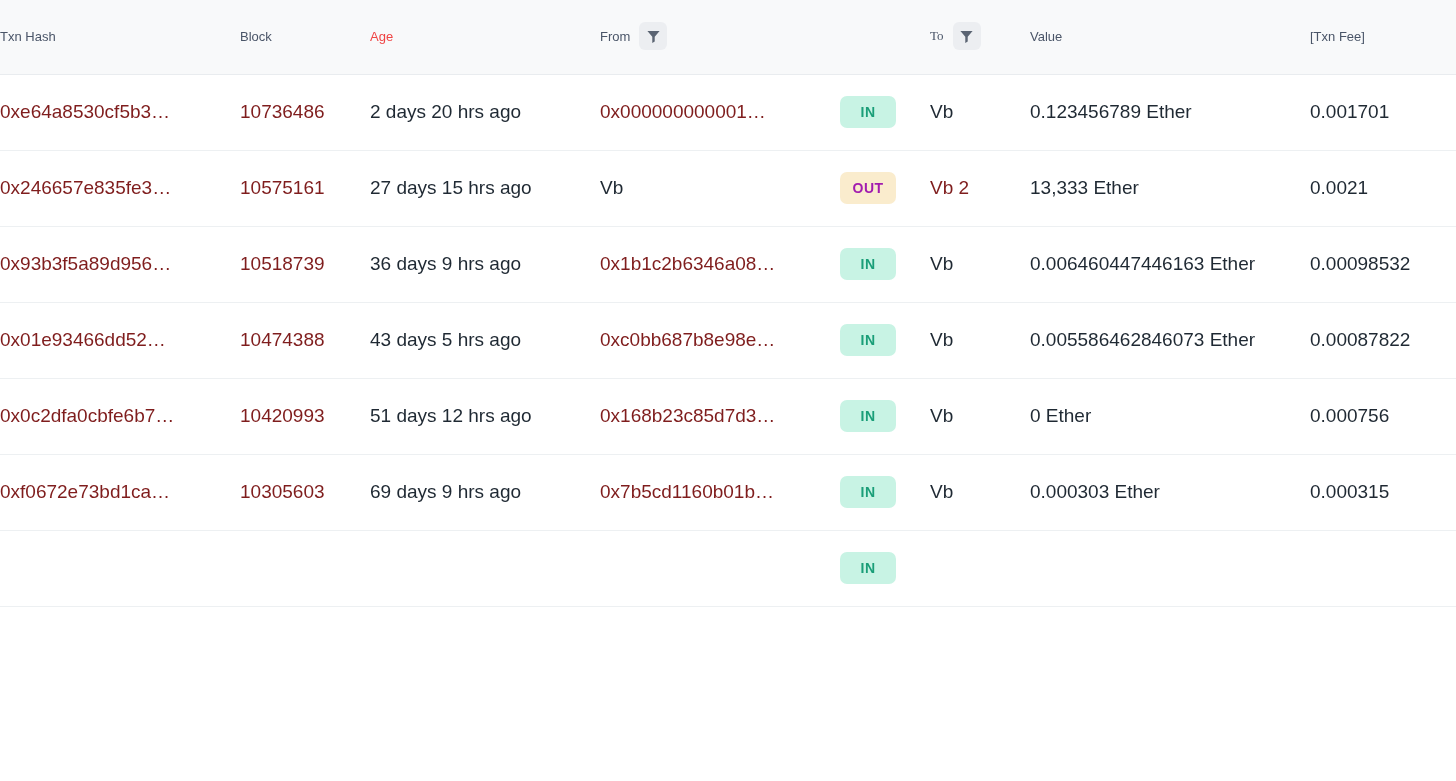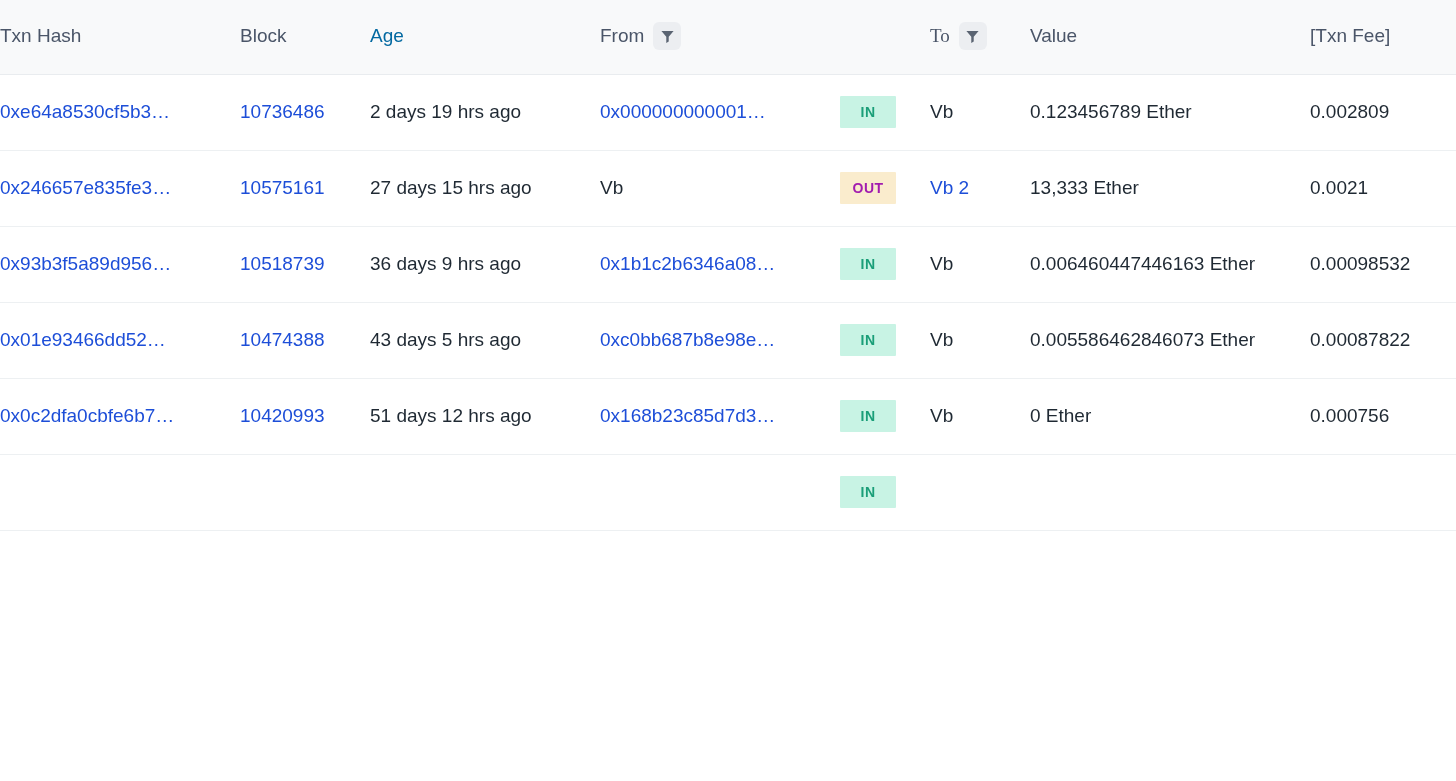--- a/index.html
+++ b/index.html
@@ -21,38 +21,38 @@
     table-layout: fixed;
   }
 
   
   .txn-table thead tr {
     background: #f8f9fa;
   }
   .txn-table thead th {
     text-align: left;
     font-weight: 400;
-    font-size: 19px;
+    font-size: 13px;
     color: #4a5568;
     padding: 22px 0 24px 0;
     border-bottom: 1px solid #e9ecef;
     white-space: nowrap;
     vertical-align: middle;
   }
   th.c-hash   { width: 240px; padding-left: 22px; }
   th.c-block  { width: 130px; }
   th.c-age    { width: 230px; }
   th.c-from   { width: 240px; margin-top: 40px; }
   th.c-dir    { width: 90px;  }
   th.c-to     { width: 100px; font-family: Liberation Serif, serif; }
   th.c-value  { width: 280px; }
   th.c-fee    { width: 146px; }
 
   th .hdr-inner { display: inline-flex; align-items: center; gap: 9px; }
-  .hdr-age { color: #0369a1; }
+  .hdr-age { color: #ef4444; }
 
   .filter-btn {
     display: inline-flex;
     align-items: center;
     justify-content: center;
     width: 28px; height: 28px;
     background: #eceef1;
     border-radius: 6px;
     flex: 0 0 auto;
   }
@@ -67,21 +67,21 @@
     font-size: 19px;
     color: #1f2933;
     padding: 21px 0 22px 0;
     vertical-align: middle;
     white-space: nowrap;
     overflow: hidden;
   }
   td.c-hash { padding-left: 22px; }
 
   .link {
-    color: #1d4ed8;
+    color: #7f1d1d;
     text-decoration: none;
   }
 
   .addr-ellip {
     display: inline-block;
     max-width: 195px;
     overflow: hidden;
     text-overflow: ellipsis;
     white-space: nowrap;
     vertical-align: bottom;
@@ -91,21 +91,21 @@
   .plain { color: #1f2933; }
 
   
   .badge {
     display: inline-flex;
     align-items: center;
     justify-content: center;
     min-width: 56px;
     height: 32px;
     padding: 0 10px;
-    border-radius: 1px;
+    border-radius: 7px;
     font-size: 14px;
     font-weight: 700;
     letter-spacing: 0.4px;
   }
   .badge-in {
     background: #c8f3e4;
     color: #1a9e78;
   }
   .badge-out {
     background: #faeccd;
@@ -172,26 +172,26 @@
         <span class="hdr-inner">
           <span>[Txn Fee]</span>
         </span>
       </th>
     </tr>
   </thead>
   <tbody id="txn-body">
       <tr>
         <td class="c-hash"><a class="link addr-ellip">0xe64a8530cf5b3…</a></td>
         <td class="c-block"><a class="link">10736486</a></td>
-        <td class="c-age"><span class="plain">2 days 19 hrs ago</span></td>
+        <td class="c-age"><span class="plain">2 days 20 hrs ago</span></td>
         <td class="c-from"><a class="link addr-ellip">0x000000000001…</a></td>
         <td class="c-dir"><span class="badge badge-in">IN</span></td>
         <td class="c-to"><span class="plain addr-ellip">Vb</span></td>
         <td class="c-value"><span class="plain">0.123456789 Ether</span></td>
-        <td class="c-fee"><span>0.002809</span></td>
+        <td class="c-fee"><span>0.001701</span></td>
       </tr>
       <tr>
         <td class="c-hash"><a class="link addr-ellip">0x246657e835fe3…</a></td>
         <td class="c-block"><a class="link">10575161</a></td>
         <td class="c-age"><span class="plain">27 days 15 hrs ago</span></td>
         <td class="c-from"><span class="plain addr-ellip">Vb</span></td>
         <td class="c-dir"><span class="badge badge-out">OUT</span></td>
         <td class="c-to"><a class="link addr-ellip">Vb 2</a></td>
         <td class="c-value"><span class="plain">13,333 Ether</span></td>
         <td class="c-fee"><span>0.0021</span></td>
@@ -220,20 +220,30 @@
         <td class="c-hash"><a class="link addr-ellip">0x0c2dfa0cbfe6b7…</a></td>
         <td class="c-block"><a class="link">10420993</a></td>
         <td class="c-age"><span class="plain">51 days 12 hrs ago</span></td>
         <td class="c-from"><a class="link addr-ellip">0x168b23c85d7d3…</a></td>
         <td class="c-dir"><span class="badge badge-in">IN</span></td>
         <td class="c-to"><span class="plain addr-ellip">Vb</span></td>
         <td class="c-value"><span class="plain">0 Ether</span></td>
         <td class="c-fee"><span>0.000756</span></td>
       </tr>
       <tr>
+        <td class="c-hash"><a class="link addr-ellip">0xf0672e73bd1ca…</a></td>
+        <td class="c-block"><a class="link">10305603</a></td>
+        <td class="c-age"><span class="plain">69 days 9 hrs ago</span></td>
+        <td class="c-from"><a class="link addr-ellip">0x7b5cd1160b01b…</a></td>
+        <td class="c-dir"><span class="badge badge-in">IN</span></td>
+        <td class="c-to"><span class="plain addr-ellip">Vb</span></td>
+        <td class="c-value"><span class="plain">0.000303 Ether</span></td>
+        <td class="c-fee"><span>0.000315</span></td>
+      </tr>
+      <tr>
         <td class="c-hash"></td>
         <td class="c-block"></td>
         <td class="c-age"></td>
         <td class="c-from"></td>
         <td class="c-dir"><span class="badge badge-in">IN</span></td>
         <td class="c-to"></td>
         <td class="c-value"></td>
         <td class="c-fee"></td>
       </tr>
     </tbody>

